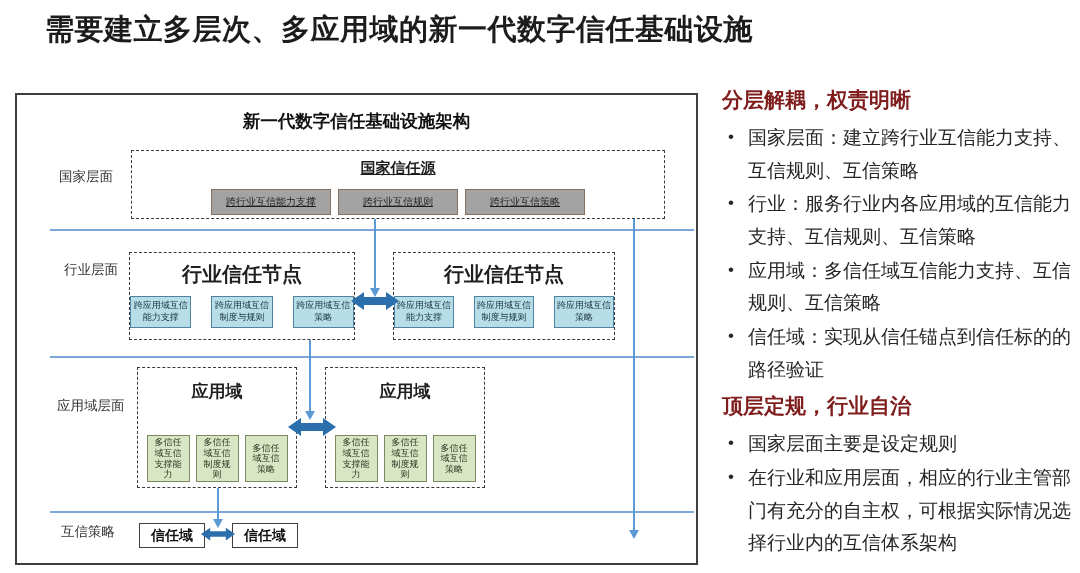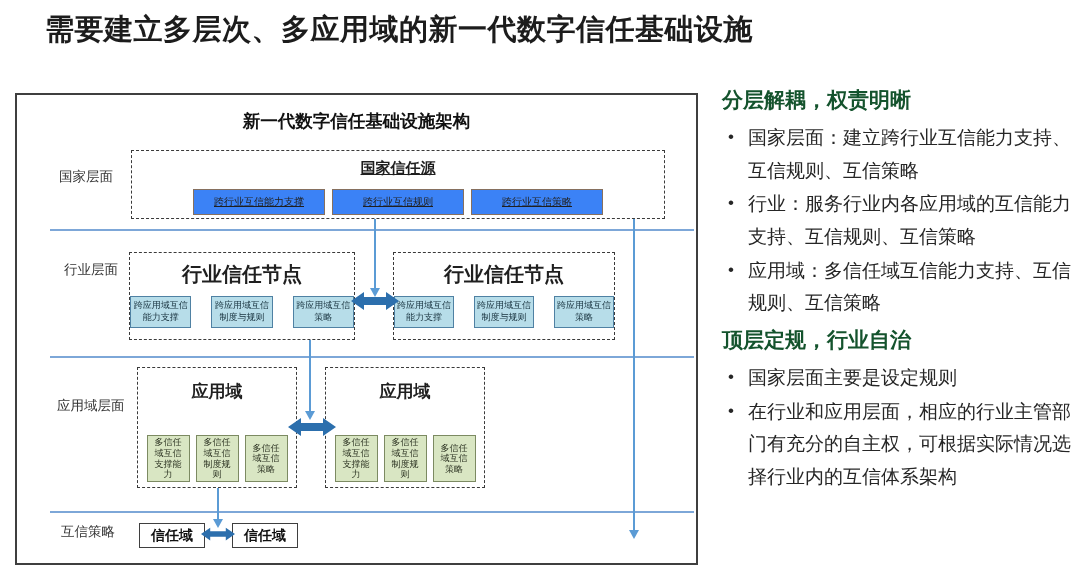--- a/index.html
+++ b/index.html
@@ -38,22 +38,22 @@
   .sep1 { top: 134px; } .sep2 { top: 261px; } .sep3 { top: 416px; }
 
   .dashed-box {
     position: absolute; border: 1.5px dashed #3a3a3a; background: #ffffff;
   }
   .national-box { left: 114px; top: 55px; width: 534px; height: 69px; padding-top: 8px; text-decoration: underline; }
   .national-box .node-title { text-align: center; font-size: 15px; font-weight: 600; }
   .chip-row { display: flex; justify-content: center; gap: 7px; }
   .national-box .chip-row { margin-top: 11px; }
   .chip-peach {
-    width: 132px; height: 26px; display: flex; align-items: center; justify-content: center;
-    background: #3b82f6; border: 1.3px solid #86705f; font-size: 10px; color: #222;
+    width: 120px; height: 26px; display: flex; align-items: center; justify-content: center;
+    background: #a3a3a3; border: 1.3px solid #86705f; font-size: 10px; color: #222;
     white-space: nowrap;
   }
   .industry-box { top: 157px; height: 88px; padding-top: 8px; }
   .industry-left { left: 112px; width: 226px; }
   .industry-right { left: 376px; width: 222px; }
   .industry-box .node-title { text-align: center; font-size: 20px; font-weight: 600; }
   .industry-box .chip-row { margin-top: 8px; gap: 20px; }
   .chip-blue {
     width: 67px; height: 32px; display: flex; align-items: center; justify-content: center;
     text-align: center; background: #b7dde9; border: 1.2px solid #4f81a3;
@@ -92,21 +92,21 @@
   .ah-2 { left: 288px; top: 316px; }
   .ah-3 { left: 196px; top: 424px; }
   .ah-long { left: 612px; top: 435px; }
   .dbl-arrow { position: absolute; }
   .da-1 { left: 334px; top: 196px; }
   .da-2 { left: 271px; top: 322px; }
   .da-3 { left: 184px; top: 430px; }
 
   
   .panel { position: absolute; left: 722px; top: 86px; width: 353px; }
-  .panel h2 { font-size: 21px; font-weight: bold; color: #14532d; margin: 0 0 8px 0; white-space: nowrap; }
+  .panel h2 { font-size: 21px; font-weight: bold; color: #7f1d1d; margin: 0 0 8px 0; white-space: nowrap; }
   .panel h2.second { margin-top: 6px; }
   .bullets { list-style: none; margin-bottom: 6px; }
   .bullets li {
     position: relative; padding-left: 26px;
     font-size: 19px; line-height: 1.72; color: #262626;
     margin-bottom: 1px;
   }
   .bullets li::before {
     content: "•"; position: absolute; left: 6px; top: 0; font-size: 17px; color: #262626;
   }
@@ -193,19 +193,20 @@
     <path d="M0 10 L13 1 L13 6 L35 6 L35 1 L48 10 L35 19 L35 14 L13 14 L13 19 Z" fill="#2c6fad"></path>
   </svg>
 </div>
 
 <div class="panel">
   <h2>分层解耦，权责明晰</h2>
   <ul class="bullets">
     <li>国家层面：建立跨行业互信能力支持、互信规则、互信策略</li>
     <li>行业：服务行业内各应用域的互信能力支持、互信规则、互信策略</li>
     <li>应用域：多信任域互信能力支持、互信规则、互信策略</li>
+    <li>信任域：实现从信任锚点到信任标的的路径验证</li>
   </ul>
   <h2 class="second">顶层定规，行业自治</h2>
   <ul class="bullets">
     <li>国家层面主要是设定规则</li>
     <li>在行业和应用层面，相应的行业主管部门有充分的自主权，可根据实际情况选择行业内的互信体系架构</li>
   </ul>
 </div>
 
 </body></html>

